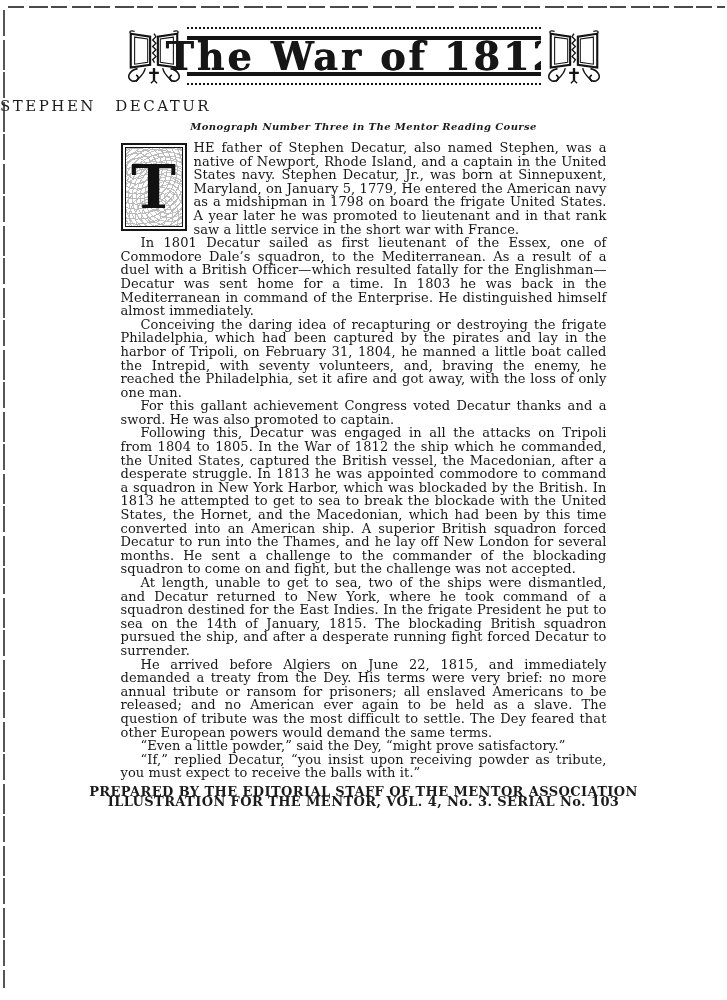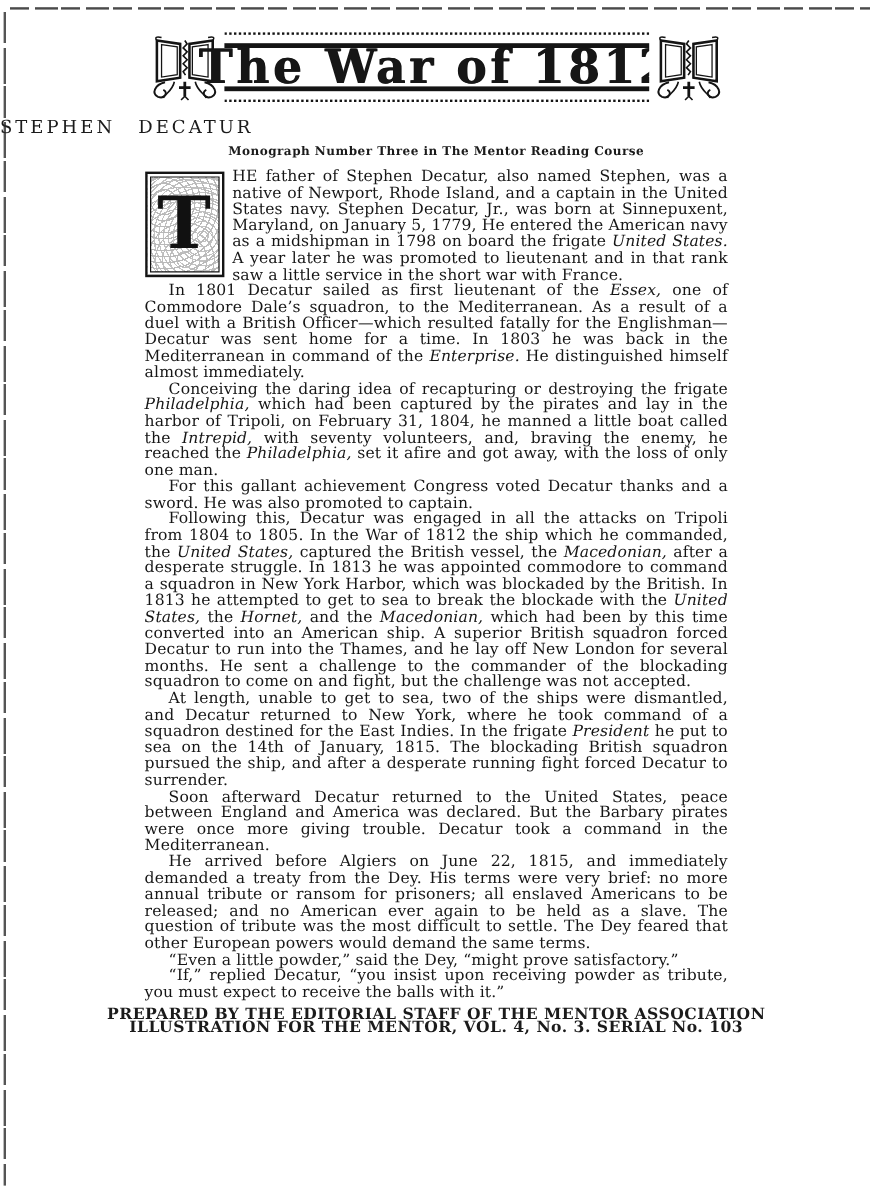--- a/index.html
+++ b/index.html
@@ -55,33 +55,34 @@
     font-size:15px;font-weight:400;
     letter-spacing:2.5px;word-spacing:12px;
     color:#1b1b1b;
   }
   .article-subtitle{
     margin:6px 0 0;
     text-align:center;
     font-size:10px;font-weight:700;
     letter-spacing:0.4px;
     color:#1b1b1b;
+    font-style:italic;
   }
   
   .article-body{
     width:486px;
     margin:9px auto 0;
     font-size:13px;
     line-height:13.6px;
     text-align:justify;
     letter-spacing:0.1px;
   }
   .para{margin:0;text-indent:20px;}
   .para.first{text-indent:0;}
-  .it{font-style:italic;}
+  .it{}
   .dropcap{
     float:left;
     width:62px;height:84px;
     margin:2px 7px 1px 0;
     border:2px solid #141414;
     box-shadow:inset 0 0 0 2px #ffffff, inset 0 0 0 3px #141414;
     background-image:
       repeating-radial-gradient(circle at 22% 28%, #b9b9b9 0 1px, transparent 1px 5px),
       repeating-radial-gradient(circle at 74% 62%, #c2c2c2 0 1px, transparent 1px 4px),
       repeating-radial-gradient(circle at 50% 85%, #bdbdbd 0 1px, transparent 1px 6px);
@@ -154,21 +155,20 @@
   <h1 class="article-title">STEPHEN DECATUR</h1>
   <h2 class="article-subtitle">Monograph Number Three in The Mentor Reading Course</h2>
 
   <div class="article-body">
       <p class="para first"><span class="dropcap">T</span><span>HE father of Stephen Decatur, also named Stephen, was a native of Newport, Rhode Island, and a captain in the United States navy. Stephen Decatur, Jr., was born at Sinnepuxent, Maryland, on January 5, 1779, He entered the American navy as a midshipman in 1798 on board the frigate </span><span class="it">United States.</span><span> A year later he was promoted to lieutenant and in that rank saw a little service in the short war with France.</span></p>
       <p class="para"><span>In 1801 Decatur sailed as first lieutenant of the </span><span class="it">Essex,</span><span> one of Commodore Dale’s squadron, to the Mediterranean. As a result of a duel with a British Officer—which resulted fatally for the Englishman—Decatur was sent home for a time. In 1803 he was back in the Mediterranean in command of the </span><span class="it">Enterprise.</span><span> He distinguished himself almost immediately.</span></p>
       <p class="para"><span>Conceiving the daring idea of recapturing or destroying the frigate </span><span class="it">Philadelphia,</span><span> which had been captured by the pirates and lay in the harbor of Tripoli, on February 31, 1804, he manned a little boat called the </span><span class="it">Intrepid,</span><span> with seventy volunteers, and, braving the enemy, he reached the </span><span class="it">Philadelphia,</span><span> set it afire and got away, with the loss of only one man.</span></p>
       <p class="para"><span>For this gallant achievement Congress voted Decatur thanks and a sword. He was also promoted to captain.</span></p>
       <p class="para"><span>Following this, Decatur was engaged in all the attacks on Tripoli from 1804 to 1805. In the War of 1812 the ship which he commanded, the </span><span class="it">United States,</span><span> captured the British vessel, the </span><span class="it">Macedonian,</span><span> after a desperate struggle. In 1813 he was appointed commodore to command a squadron in New York Harbor, which was blockaded by the British. In 1813 he attempted to get to sea to break the blockade with the </span><span class="it">United States,</span><span> the </span><span class="it">Hornet,</span><span> and the </span><span class="it">Macedonian,</span><span> which had been by this time converted into an American ship. A superior British squadron forced Decatur to run into the Thames, and he lay off New London for several months. He sent a challenge to the commander of the blockading squadron to come on and fight, but the challenge was not accepted.</span></p>
       <p class="para"><span>At length, unable to get to sea, two of the ships were dismantled, and Decatur returned to New York, where he took command of a squadron destined for the East Indies. In the frigate </span><span class="it">President</span><span> he put to sea on the 14th of January, 1815. The blockading British squadron pursued the ship, and after a desperate running fight forced Decatur to surrender.</span></p>
-      <p class="para"><span>Soon afterward Decatur returned to the United States, peace between England and America was declared. But the Barbary pirates were once more giving trouble. Decatur took a command in the Mediterranean.</span></p>
       <p class="para"><span>He arrived before Algiers on June 22, 1815, and immediately demanded a treaty from the Dey. His terms were very brief: no more annual tribute or ransom for prisoners; all enslaved Americans to be released; and no American ever again to be held as a slave. The question of tribute was the most difficult to settle. The Dey feared that other European powers would demand the same terms.</span></p>
       <p class="para"><span>“Even a little powder,” said the Dey, “might prove satisfactory.”</span></p>
       <p class="para"><span>“If,” replied Decatur, “you insist upon receiving powder as tribute, you must expect to receive the balls with it.”</span></p>
     </div>
 
   <div class="footer">
       <div>PREPARED BY THE EDITORIAL STAFF OF THE MENTOR ASSOCIATION</div>
       <div>ILLUSTRATION FOR THE MENTOR, VOL. 4, No. 3. SERIAL No. 103</div>
     </div>
 

